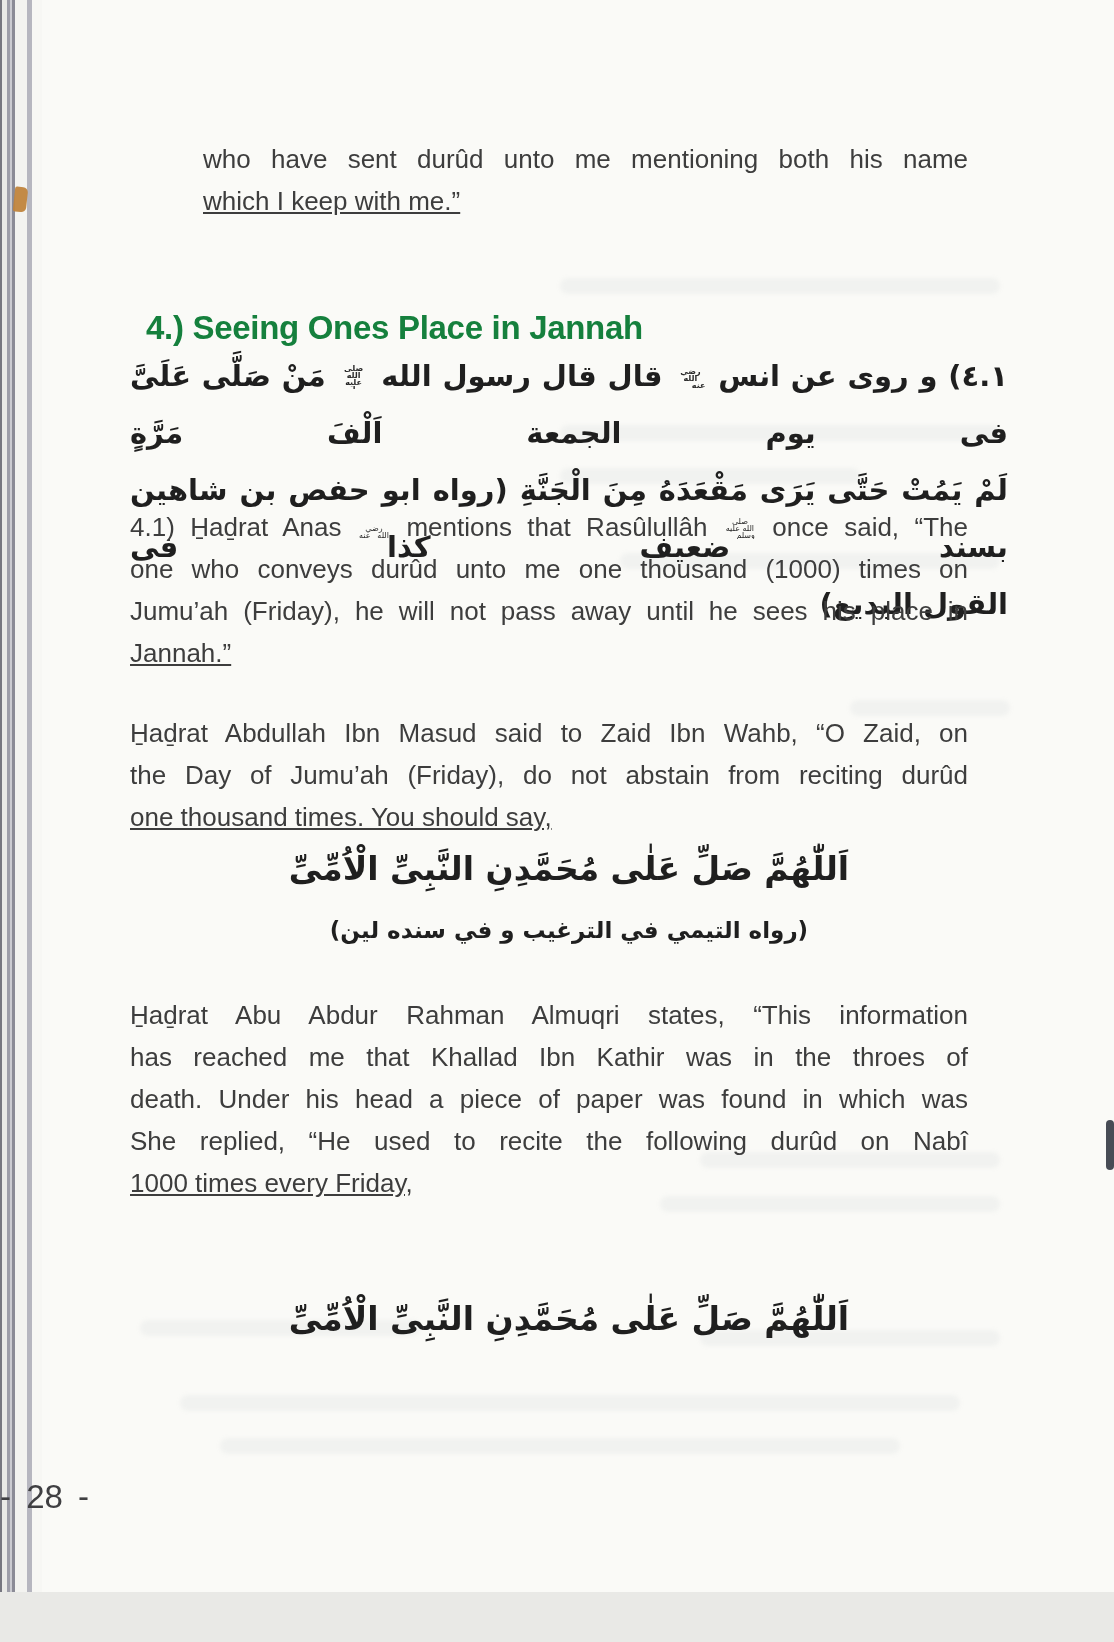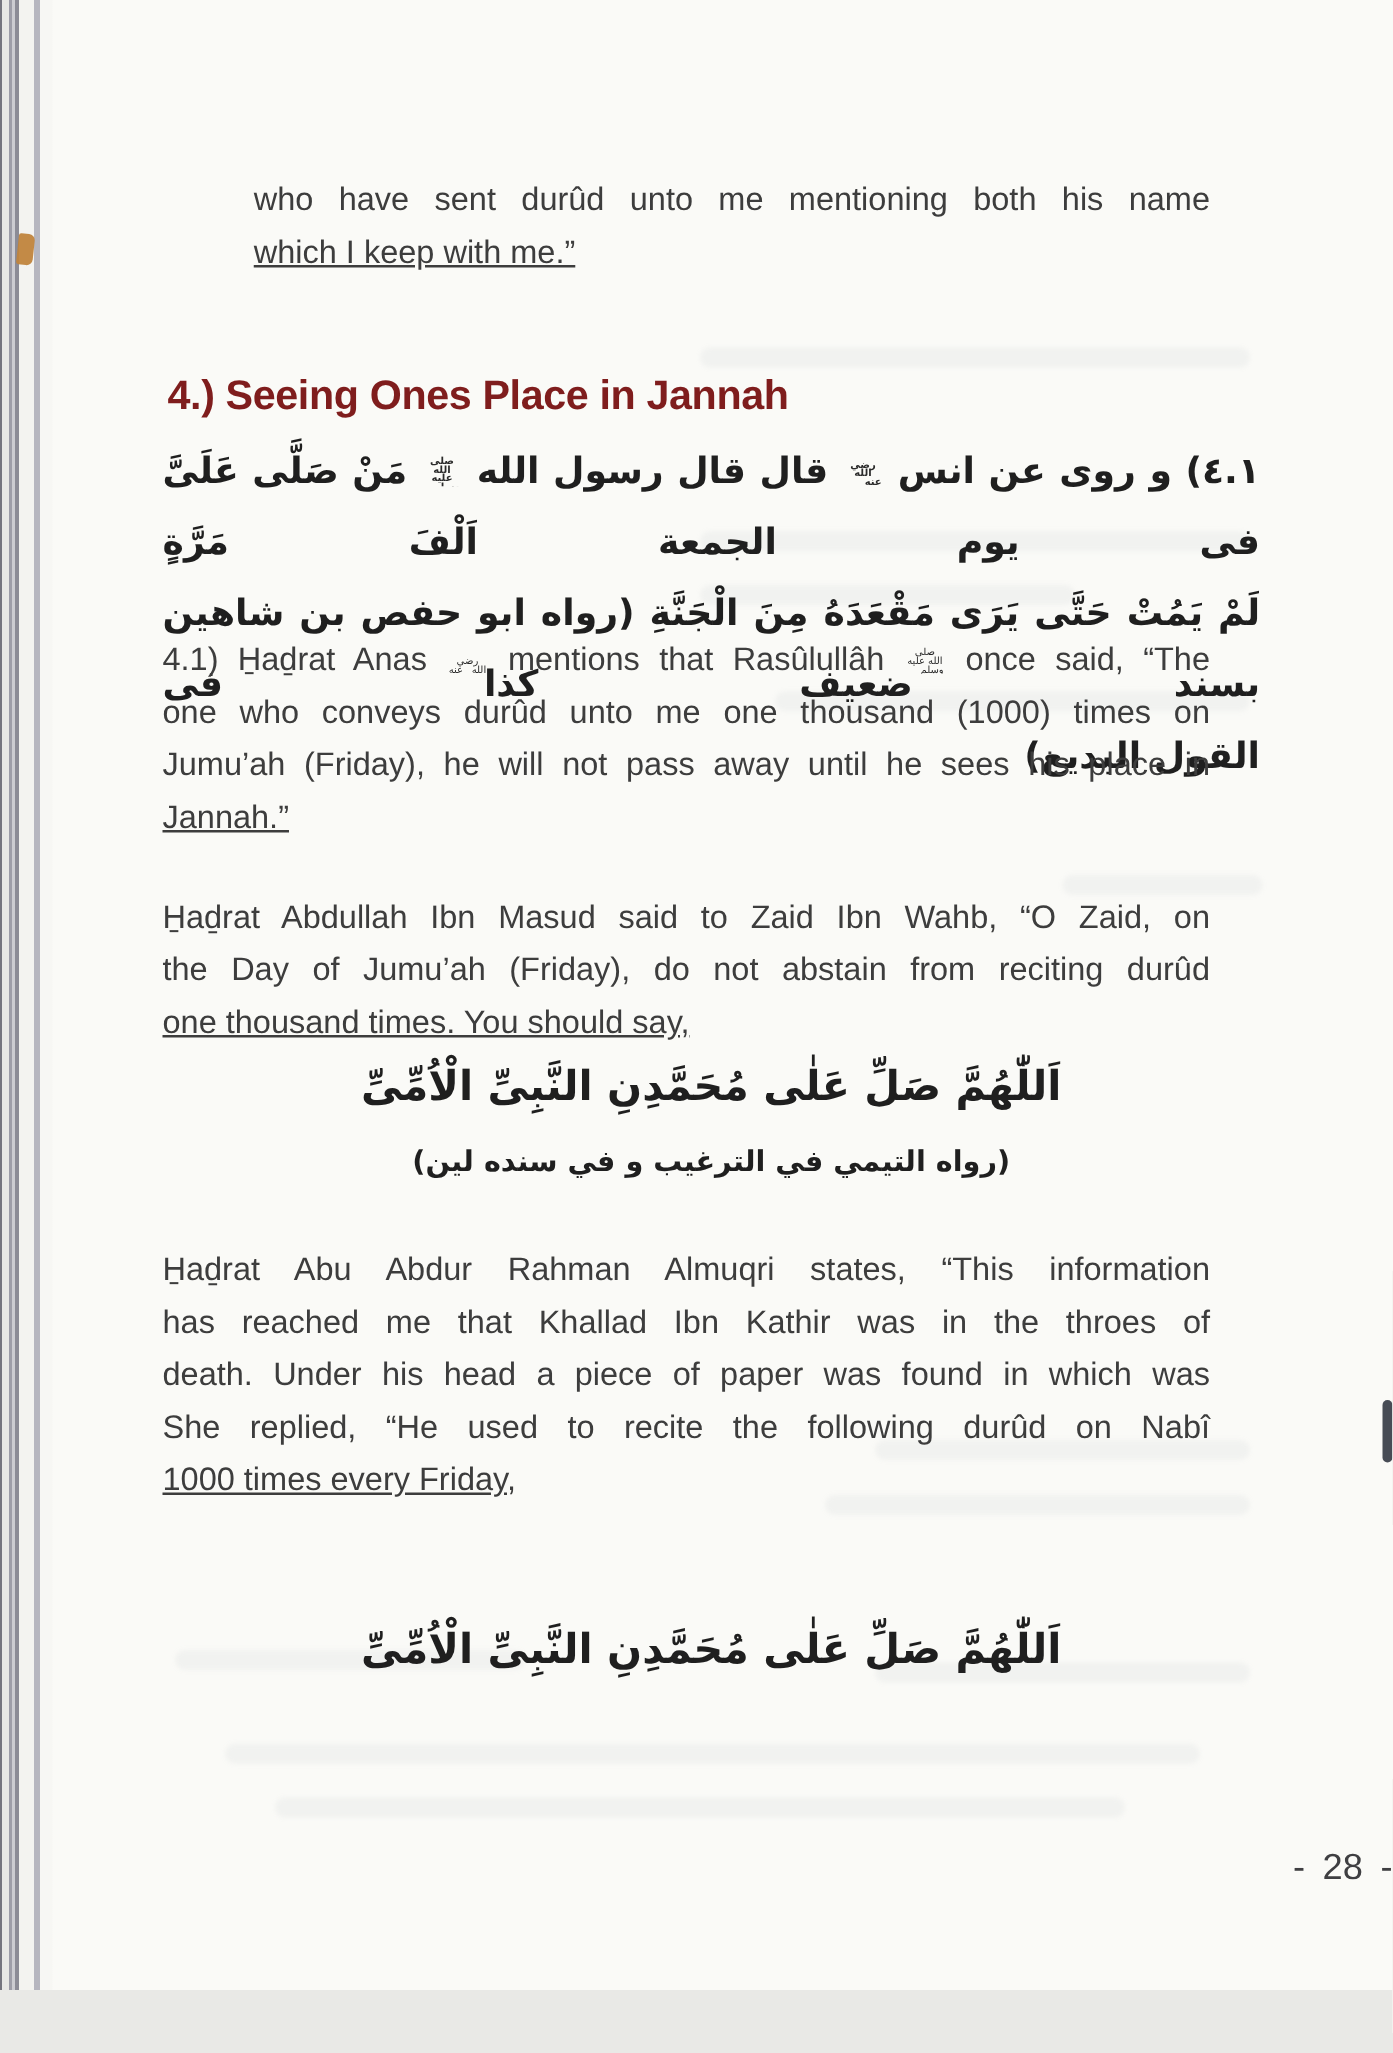--- a/index.html
+++ b/index.html
@@ -19,37 +19,37 @@
       #b6b6bf 27px,#b6b6bf 32px,
       #f7f7f4 32px,#f7f7f4 42px);}
 
   
   .tblock{position:absolute;}
   .para,.quote{font-size:26px;line-height:42px;color:#3d3d3d;}
   .para .tline,.quote .tline{text-align:justify;text-align-last:justify;}
   .para .tline:last-child,.quote .tline:last-child{text-align-last:auto;text-decoration:underline;}
 
   .quote{left:203px;top:138px;width:765px;}
-  .heading{position:absolute;left:130px;top:293px;margin:4px;
-    font-size:33px;font-weight:bold;color:#7f1d1d;letter-spacing:-0.3px;}
+  .heading{position:absolute;left:130px;top:293px;margin:16px;
+    font-size:33px;font-weight:bold;color:#15803d;letter-spacing:-0.3px;}
 
   .arabic{direction:rtl;font-family:"DejaVu Sans",sans-serif;color:#1f1f1f;font-weight:bold;}
   .hadith{left:130px;top:348px;width:878px;font-size:29px;line-height:57px;}
   .hadith .tline{text-align:justify;text-align-last:justify;}
   .hadith .tline:last-child{text-align:right;text-align-last:auto;}
   .arabic-center .tline{text-align:center;}
   .durud1{left:130px;top:836px;width:878px;font-size:33px;line-height:66px;}
   .cite{left:130px;top:906px;width:878px;font-size:23px;line-height:48px;}
   .p41{left:130px;top:506px;width:838px;}
   .masud{left:130px;top:712px;width:838px;}
   .muqri{left:130px;top:994px;width:838px;}
   .durud2{left:130px;top:1286px;width:878px;font-size:33px;line-height:66px;}
 
-  .pagenum{position:absolute;left:0;top:1478px;width:1114px;text-align:right;
-    font-size:29px;color:#3f3f42;word-spacing:6px;}
+  .pagenum{position:absolute;left:0;top:1478px;width:1114px;text-align:left;
+    font-size:33px;color:#3f3f42;word-spacing:6px;}
 
   
   .honorific{display:inline-block;width:30px;max-height:24px;overflow:hidden;
     font-family:"DejaVu Sans",sans-serif;font-size:8px;line-height:7px;
     text-align:center;vertical-align:-3px;direction:rtl;color:#2a2a2a;margin:0 2px;}
 
   
   .bleed{position:absolute;background:rgba(135,148,165,0.08);filter:blur(2px);
     border-radius:8px;height:16px;}
 

